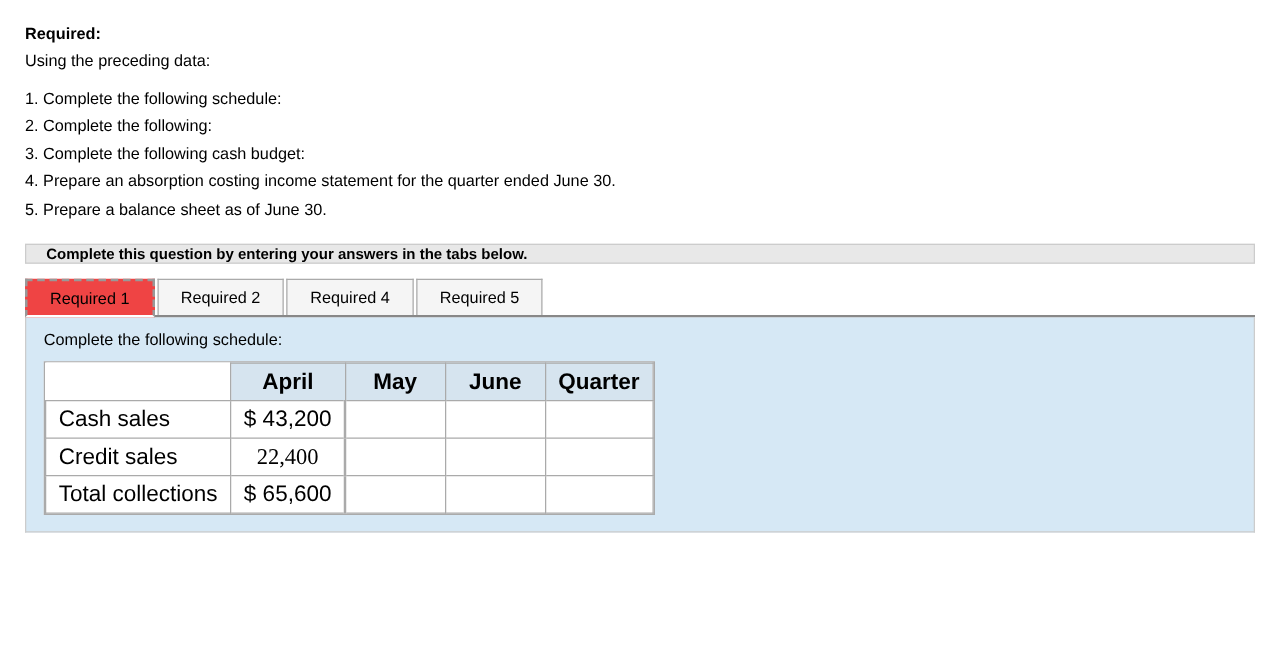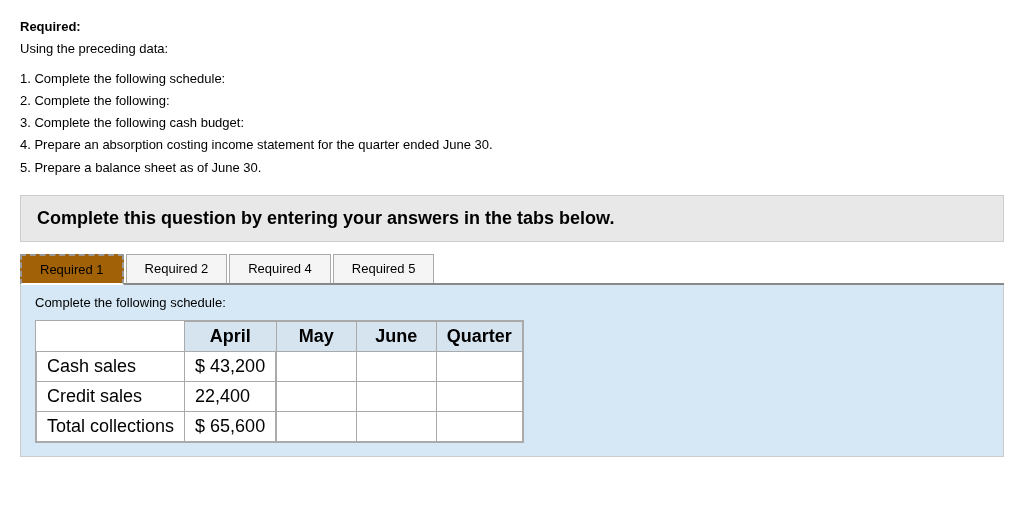--- a/index.html
+++ b/index.html
@@ -17,41 +17,41 @@
     .instructions {
       margin-bottom: 16px;
       line-height: 1.7;
     }
     .instructions .required-label {
       font-weight: bold;
     }
     .complete-box {
       background: #e8e8e8;
       border: 1px solid #ccc;
-      padding: 12px 16px;
+      padding: 0 16px;
       font-weight: bold;
-      font-size: 18px;
+      font-size: 12px;
       margin-bottom: 12px;
     }
     .tabs-row {
       display: flex;
       border-bottom: 2px solid #888;
       margin-bottom: 0;
     }
     .tab {
       padding: 6px 18px;
       border: 1px solid #aaa;
       border-bottom: none;
       background: #f5f5f5;
       cursor: pointer;
       font-size: 13px;
       margin-right: 2px;
     }
     .tab.active {
-      background: #a16207;
+      background: #ef4444;
       border: 2px dashed #999;
       border-bottom: 2px solid #fff;
       margin-bottom: -2px;
       position: relative;
       z-index: 1;
     }
     .tab-content {
       border: 1px solid #ccc;
       border-top: none;
       padding: 10px 14px;
@@ -154,21 +154,21 @@
         <tbody>
           <tr>
             <td class="label-col">Cash sales</td>
             <td class="value-col" style="text-align:right;">$ 43,200</td>
             <td class="empty-col"></td>
             <td class="empty-col"></td>
             <td class="empty-col"></td>
           </tr>
           <tr>
             <td class="label-col">Credit sales</td>
-            <td class="value-col" style="text-align:left;">22,400</td>
+            <td class="value-col" style="text-align:center;font-family:Liberation Serif, serif;">22,400</td>
             <td class="empty-col"></td>
             <td class="empty-col"></td>
             <td class="empty-col"></td>
           </tr>
           <tr>
             <td class="label-col">Total collections</td>
             <td class="value-col" style="text-align:left;">$ 65,600</td>
             <td class="empty-col"></td>
             <td class="empty-col"></td>
             <td class="empty-col"></td>

